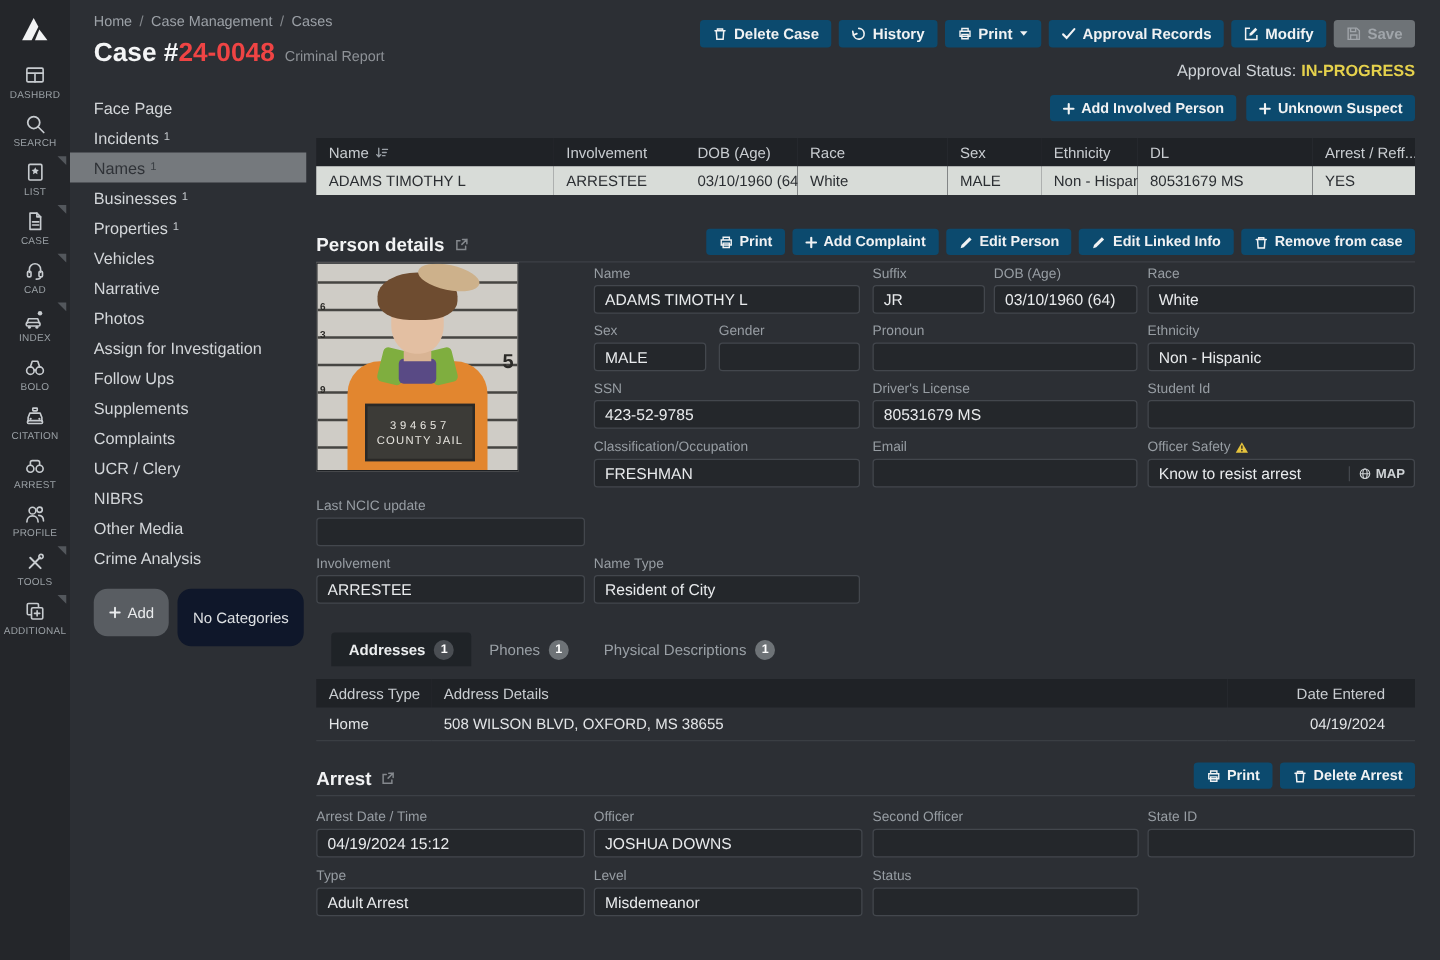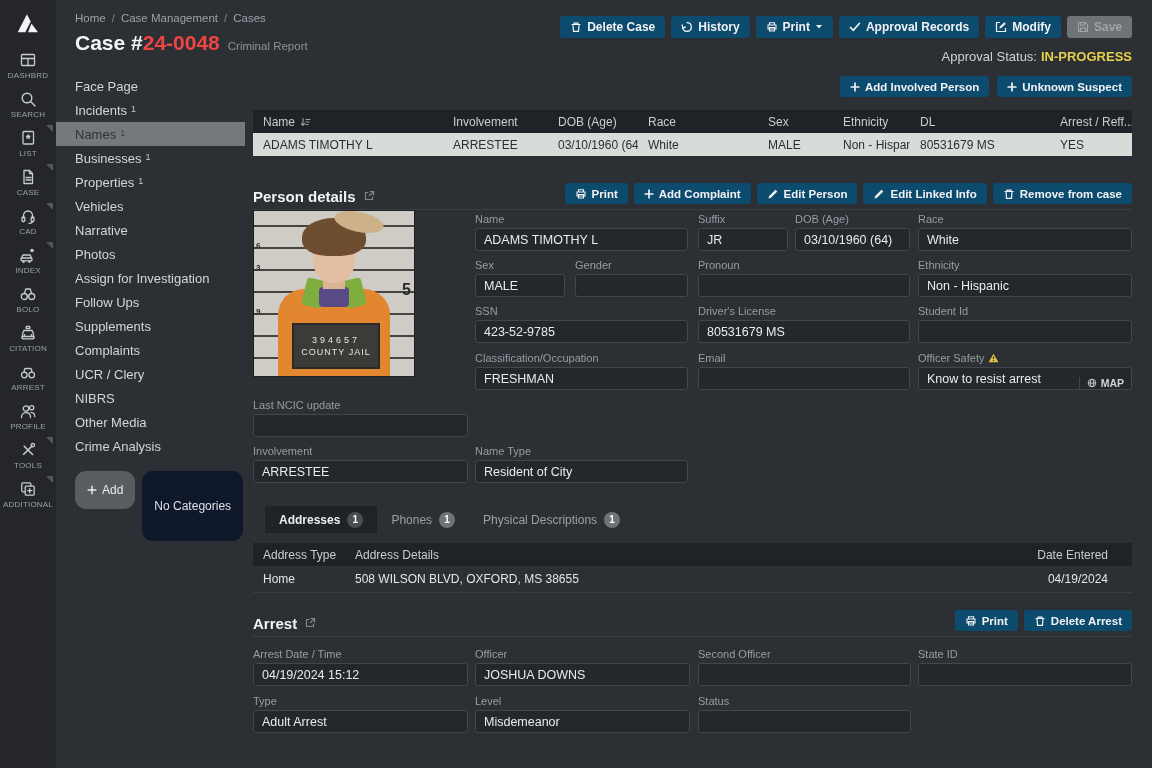--- a/index.html
+++ b/index.html
@@ -15,21 +15,21 @@
   .flag{position:absolute;right:3px;top:1px;width:0;height:0;
         border-top:7px solid #53575c;border-left:7px solid transparent;}
   
   .casenav{position:absolute;left:56px;top:74px;width:189px;}
   .nitem{height:24px;display:flex;align-items:center;padding-left:19px;font-size:13px;
          color:#d3d6d9;cursor:pointer;white-space:nowrap;}
   .nitem sup{font-size:9px;margin-left:4px;color:#c4c8cc;transform:translateY(-1px);}
   .nitem.sel{background:#75797d;color:#2f3237;}
   .nitem.sel sup{color:#3a3e43;}
   .navpills{position:absolute;left:75px;top:471px;display:flex;gap:7px;}
-  .pill{height:38px;display:inline-flex;align-items:center;gap:5px;padding:16px 12px;border-radius:11px;
+  .pill{height:38px;display:inline-flex;align-items:center;gap:5px;padding:4px 12px;border-radius:11px;
         font-size:12px;border:none;font-family:inherit;}
   .pill.add{background:#595d62;color:#e9ebed;cursor:pointer;}
   .pill.nocat{background:#0f172a;color:#dde0e3;}
   
   .crumbs{position:absolute;left:75px;top:12px;font-size:11.5px;color:#9ca1a7;display:flex;gap:6px;}
   .crumbs .sep{color:#84888d;}
   .crumbs a{color:#9ca1a7;text-decoration:none;cursor:pointer;}
   .titleline{position:absolute;left:75px;top:31px;display:flex;align-items:baseline;white-space:nowrap;}
   .titleline .t1{font-size:21px;font-weight:700;color:#f4f5f6;}
   .titleline .t2{font-size:21px;font-weight:600;color:#ef4444;text-align:center;}
@@ -61,21 +61,21 @@
            border-bottom:1px solid #3c4046;}
   .sechead .ttl{font-size:15px;font-weight:700;color:#f2f3f4;display:flex;align-items:center;gap:7px;}
   .sechead .acts{margin-left:auto;display:flex;gap:6px;padding-bottom:5px;}
   .extlink{color:#84888d;}
   
   .fld{position:absolute;}
   .fld .lb{font-size:11px;color:#979da3;margin-bottom:3px;display:flex;align-items:center;gap:4px;
            white-space:nowrap;}
   .fld input{width:100%;height:23px;box-sizing:border-box;background:#24272b;border:1px solid #43474d;
              border-radius:3px;color:#e9ebed;font-size:12.5px;font-family:inherit;padding:0 8px;outline:none;}
-  .osafe{display:flex;align-items:flex-end;background:#24272b;border:1px solid #43474d;border-radius:3px;
+  .osafe{display:flex;align-items:center;background:#24272b;border:1px solid #43474d;border-radius:3px;
          height:23px;box-sizing:border-box;}
   .osafe input{border:none;background:transparent;flex:1;min-width:0;height:100%;}
   .osafe .map{display:flex;align-items:center;gap:4px;padding:0 7px;border-left:1px solid #43474d;
               color:#cfd3d6;font-size:10.5px;font-weight:700;cursor:pointer;}
   
   .tabs{position:absolute;left:253px;top:506px;display:flex;padding-left:12px;}
   .tab{display:inline-flex;align-items:center;gap:7px;padding:0 14px;height:27px;font-size:12px;
        color:#9aa0a6;cursor:pointer;}
   .tab.active{background:#1f2327;color:#eceeef;font-weight:700;border-radius:3px 3px 0 0;}
   .badge{width:16px;height:16px;border-radius:50%;background:#6e7377;color:#fff;font-size:10px;

